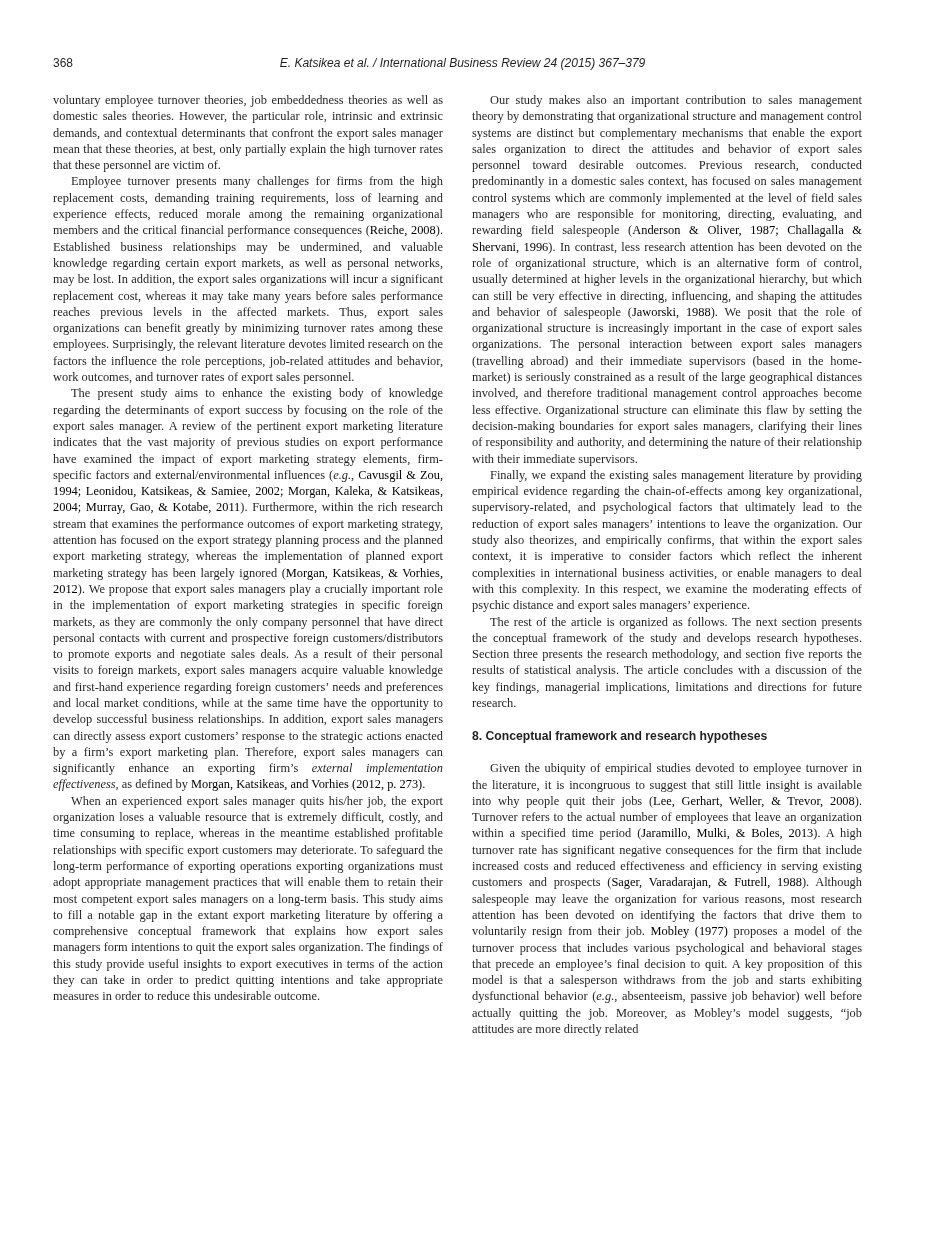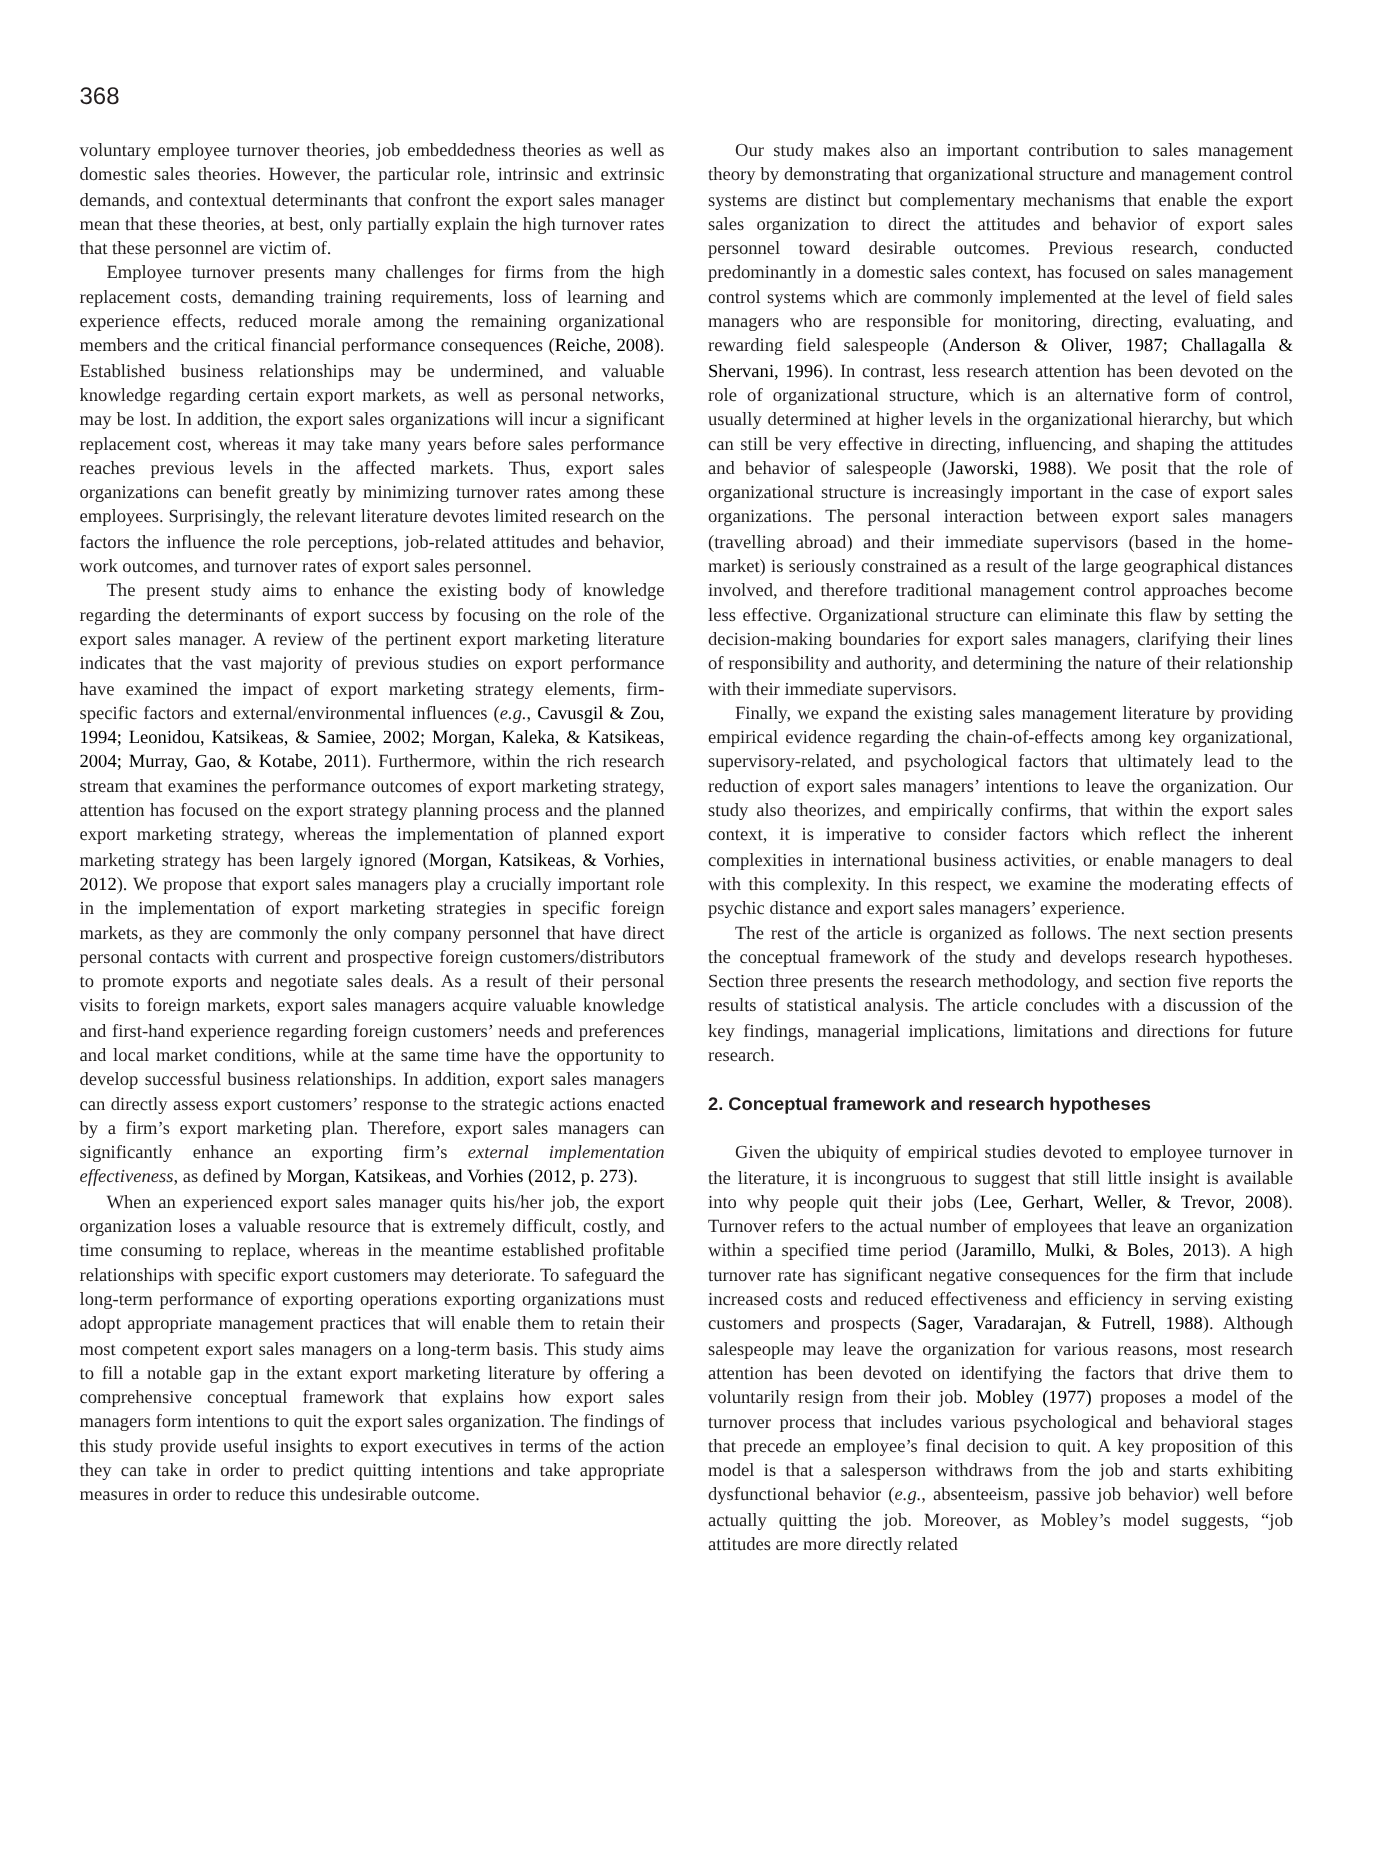--- a/index.html
+++ b/index.html
@@ -1,45 +1,46 @@
 <!DOCTYPE html>
 <html><head>
 <meta charset="utf-8">
 <style>
   html, body { margin:0; padding:0; background:#ffffff; }
   body { width:925px; height:1234px; position:relative; overflow:hidden;
          font-family:"Liberation Serif", serif; color:#231f20; }
   .header { position:absolute; top:56px; left:53px; right:53px; height:16px;
-            font-family:"Liberation Sans", sans-serif; font-size:16px; color:#231f20; }
+            font-family:"Liberation Sans", sans-serif; font-size:12px; color:#231f20; }
   .header .pnum { position:absolute; left:0; top:0; }
   .header .running { position:absolute; left:0; right:0; top:0; text-align:center; font-style:italic; }
   .col { position:absolute; top:92px; width:390px; font-size:12.4px; line-height:16.3px;
          text-align:justify; hyphens:manual; }
   .col.left { left:53px; }
   .col.right { left:472px; }
   p { margin:0; text-indent:18px; }
   p.noindent { text-indent:0; }
   .cite { color:#000000; }
   em { font-style:italic;margin-top:10px; }
   h2 { font-family:"Liberation Sans", sans-serif; font-size:12.2px; font-weight:bold;
        margin:17px 0 16px 0; line-height:16px; color:#231f20; }
 </style>
 </head>
 <body>
 
 <div class="header">
   <span class="pnum">368</span>
+  <span class="running">E. Katsikea et al. / International Business Review 24 (2015) 367–379</span>
 </div>
 
 <div class="col left">
   <p class="noindent">voluntary employee turnover theories, job embeddedness theories as well as domestic sales theories. However, the particular role, intrinsic and extrinsic demands, and contextual determinants that confront the export sales manager mean that these theories, at best, only partially explain the high turnover rates that these personnel are victim of.</p>
   <p>Employee turnover presents many challenges for firms from the high replacement costs, demanding training requirements, loss of learning and experience effects, reduced morale among the remaining organizational members and the critical financial performance consequences (<a class="cite">Reiche, 2008</a>). Established business relationships may be undermined, and valuable knowledge regarding certain export markets, as well as personal networks, may be lost. In addition, the export sales organizations will incur a significant replacement cost, whereas it may take many years before sales performance reaches previous levels in the affected markets. Thus, export sales organizations can benefit greatly by minimizing turnover rates among these employees. Surprisingly, the relevant literature devotes limited research on the factors the influence the role perceptions, job-related attitudes and behavior, work outcomes, and turnover rates of export sales personnel.</p>
   <p>The present study aims to enhance the existing body of knowledge regarding the determinants of export success by focusing on the role of the export sales manager. A review of the pertinent export marketing literature indicates that the vast majority of previous studies on export performance have exam­ined the impact of export marketing strategy elements, firm-specific factors and external/environmental influences (<em>e.g.</em>, <a class="cite">Cavusgil &amp; Zou, 1994; Leonidou, Katsikeas, &amp; Samiee, 2002; Morgan, Kaleka, &amp; Katsikeas, 2004; Murray, Gao, &amp; Kotabe, 2011</a>). Furthermore, within the rich research stream that examines the performance outcomes of export marketing strategy, attention has focused on the export strategy planning process and the planned export marketing strategy, whereas the implementation of planned export marketing strategy has been largely ignored (<a class="cite">Morgan, Katsikeas, &amp; Vorhies, 2012</a>). We propose that export sales managers play a crucially important role in the implementation of export marketing strategies in specific foreign markets, as they are commonly the only company personnel that have direct personal contacts with current and prospective foreign customers/distri­butors to promote exports and negotiate sales deals. As a result of their personal visits to foreign markets, export sales managers acquire valuable knowledge and first-hand experience regarding foreign customers’ needs and preferences and local market conditions, while at the same time have the opportunity to develop successful business relationships. In addition, export sales managers can directly assess export customers’ response to the strategic actions enacted by a firm’s export marketing plan. Therefore, export sales managers can significantly enhance an exporting firm’s <em>external implementation effectiveness</em>, as defined by <a class="cite">Morgan, Katsikeas, and Vorhies (2012, p. 273)</a>.</p>
   <p>When an experienced export sales manager quits his/her job, the export organization loses a valuable resource that is extremely difficult, costly, and time consuming to replace, whereas in the meantime established profitable relationships with specific export customers may deteriorate. To safeguard the long-term perfor­mance of exporting operations exporting organizations must adopt appropriate management practices that will enable them to retain their most competent export sales managers on a long-term basis. This study aims to fill a notable gap in the extant export marketing literature by offering a comprehensive conceptual framework that explains how export sales managers form intentions to quit the export sales organization. The findings of this study provide useful insights to export executives in terms of the action they can take in order to predict quitting intentions and take appropriate measures in order to reduce this undesirable outcome.</p>
 </div>
 
 <div class="col right">
   <p>Our study makes also an important contribution to sales management theory by demonstrating that organizational struc­ture and management control systems are distinct but comple­mentary mechanisms that enable the export sales organization to direct the attitudes and behavior of export sales personnel toward desirable outcomes. Previous research, conducted predominantly in a domestic sales context, has focused on sales management control systems which are commonly implemented at the level of field sales managers who are responsible for monitoring, directing, evaluating, and rewarding field salespeople (<a class="cite">Anderson &amp; Oliver, 1987; Challagalla &amp; Shervani, 1996</a>). In contrast, less research attention has been devoted on the role of organizational structure, which is an alternative form of control, usually determined at higher levels in the organizational hierarchy, but which can still be very effective in directing, influencing, and shaping the attitudes and behavior of salespeople (<a class="cite">Jaworski, 1988</a>). We posit that the role of organizational structure is increasingly important in the case of export sales organizations. The personal interaction between export sales managers (travelling abroad) and their immediate supervisors (based in the home-market) is seriously constrained as a result of the large geographical distances involved, and therefore traditional management control approaches become less effective. Organizational structure can eliminate this flaw by setting the decision-making boundaries for export sales managers, clarifying their lines of responsibility and authority, and deter­mining the nature of their relationship with their immediate supervisors.</p>
   <p>Finally, we expand the existing sales management literature by providing empirical evidence regarding the chain-of-effects among key organizational, supervisory-related, and psychological factors that ultimately lead to the reduction of export sales managers’ intentions to leave the organization. Our study also theorizes, and empirically confirms, that within the export sales context, it is imperative to consider factors which reflect the inherent complexities in international business activities, or enable managers to deal with this complexity. In this respect, we examine the moderating effects of psychic distance and export sales managers’ experience.</p>
   <p>The rest of the article is organized as follows. The next section presents the conceptual framework of the study and develops research hypotheses. Section three presents the research method­ology, and section five reports the results of statistical analysis. The article concludes with a discussion of the key findings, managerial implications, limitations and directions for future research.</p>
-  <h2>2. Conceptual framework and research hypotheses</h2>
+  <h2>8. Conceptual framework and research hypotheses</h2>
   <p>Given the ubiquity of empirical studies devoted to employee turnover in the literature, it is incongruous to suggest that still little insight is available into why people quit their jobs (<a class="cite">Lee, Gerhart, Weller, &amp; Trevor, 2008</a>). Turnover refers to the actual number of employees that leave an organization within a specified time period (<a class="cite">Jaramillo, Mulki, &amp; Boles, 2013</a>). A high turnover rate has significant negative consequences for the firm that include increased costs and reduced effectiveness and efficiency in serving existing customers and prospects (<a class="cite">Sager, Varadarajan, &amp; Futrell, 1988</a>). Although salespeople may leave the organization for various reasons, most research attention has been devoted on identifying the factors that drive them to voluntarily resign from their job. <a class="cite">Mobley (1977)</a> proposes a model of the turnover process that includes various psychological and behavioral stages that precede an employee’s final decision to quit. A key proposition of this model is that a salesperson withdraws from the job and starts exhibiting dysfunctional behavior (<em>e.g.</em>, absenteeism, passive job behavior) well before actually quitting the job. Moreover, as Mobley’s model suggests, “job attitudes are more directly related</p>
 </div>
 
 </body></html>

